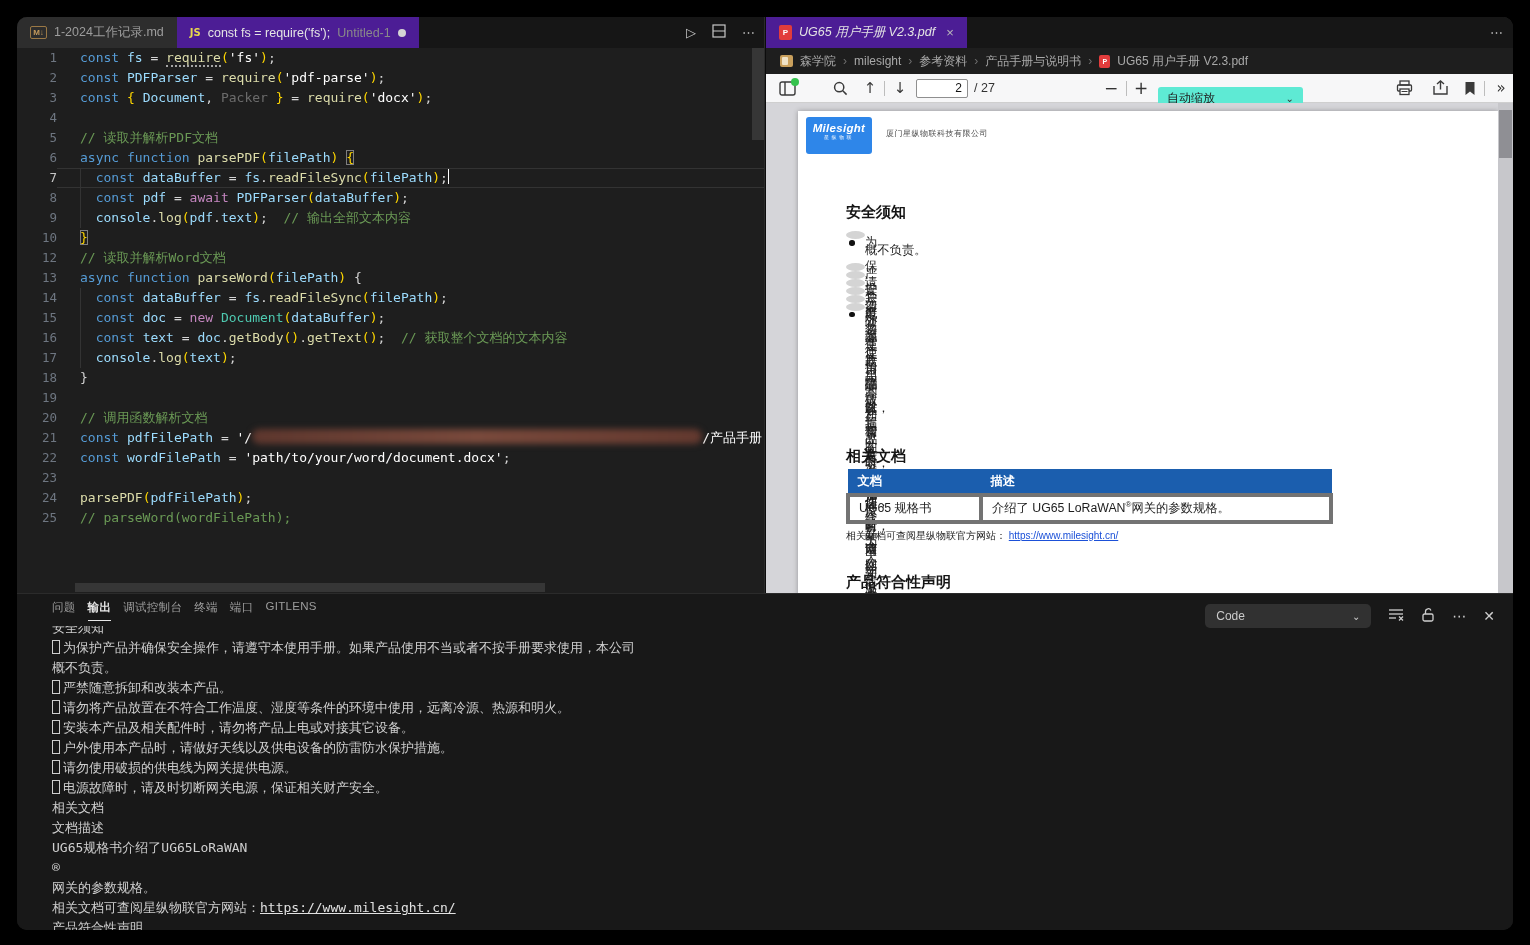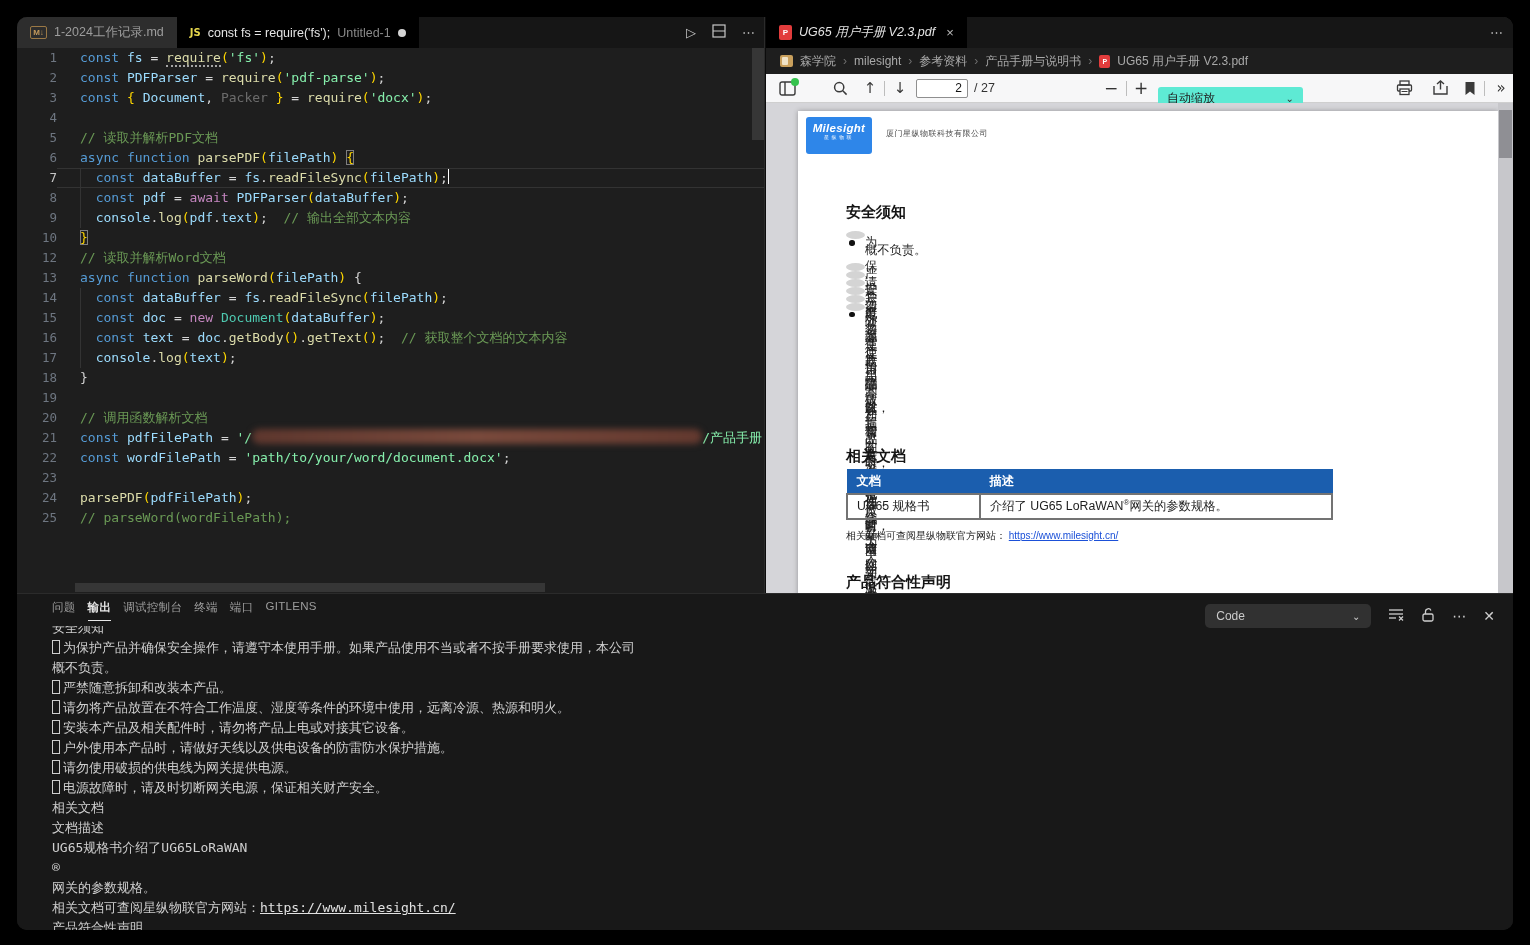--- a/index.html
+++ b/index.html
@@ -4,42 +4,42 @@
 <style>
   * { margin:0; padding:0; box-sizing:border-box; }
   body { background:#000; font-family:"Liberation Sans",sans-serif; }
   .screen { position:relative; width:1530px; height:945px; background:#000; overflow:hidden; }
   .window { position:absolute; left:17px; top:17px; width:1496px; height:913px; background:#1e1e1e; border-radius:10px; overflow:hidden; }
 
   
   .tabbar { position:absolute; left:0; top:0; right:0; height:31px; background:#161616; display:flex; align-items:stretch; }
   .tab { display:flex; align-items:center; gap:7px; padding:0 13px; font-size:12.5px; color:#9d9d9d; white-space:nowrap; }
   .tab.inactive { background:#2d2d2d; }
-  .tab.active { background:#000000; color:#e4e4e4; }
+  .tab.active { background:#4c1d95; color:#e4e4e4; }
   .tab .sec { color:#8a8a8a; }
   .dot { width:8px; height:8px; border-radius:50%; background:#d4d4d4; }
   .mdicon { width:17px; height:13px; border:1px solid #9a7845; border-radius:2px; color:#c49a5c; font-size:8px; font-weight:bold; display:flex; align-items:center; justify-content:center; }
   .jsicon { color:#e7d84d; font-weight:bold; font-size:10px; font-family:"DejaVu Sans",sans-serif; }
   .pdficon { width:13px; height:15px; background:#e23c3c; border-radius:2px; color:#fff; font-size:8px; font-weight:bold; display:flex; align-items:center; justify-content:center; }
   .tabclose { color:#bbb; font-size:13px; margin-left:4px; }
   .ed-actions { position:absolute; right:10px; top:0; height:31px; display:flex; align-items:center; gap:16px; color:#c8c8c8; font-size:14px; }
   .ed-actions .glyph { font-size:13px; }
   .italic { font-style:italic; }
 
   
   .editor-group { position:absolute; left:0; top:0; width:748px; height:576px; background:#1e1e1e; overflow:hidden; }
   .code-area { position:absolute; left:0; top:31px; right:0; bottom:0; font-family:"DejaVu Sans Mono",monospace; font-size:13px; }
   .code-line { height:20px; line-height:20px; display:flex; white-space:pre; }
   .gutter { width:40px; flex:none; text-align:right; color:#6e7681; font-size:12.5px; }
   .lcontent { flex:1; padding-left:23px; position:relative; overflow:visible; }
   .code-line.cur .lcontent { box-shadow: inset 0 1px 0 #333, inset 0 -1px 0 #333; }
   .code-line.cur .gutter { color:#c6c6c6; }
   .code-line.ind .lcontent::before { content:""; position:absolute; left:23px; top:0; bottom:0; width:1px; background:#333; }
   .kw{color:#569CD6} .ctl{color:#C586C0} .fn{color:#DCDCAA} .var{color:#9CDCFE}
-  .str{color:#86efac} .com{color:#6A9955} .pun{color:#D4D4D4} .cls{color:#4EC9B0}
+  .str{color:#ffffff} .com{color:#6A9955} .pun{color:#D4D4D4} .cls{color:#4EC9B0}
   .faded{color:#d4d4d4; opacity:.42}
   .br1{color:#ffd700}
   .fnd{color:#DCDCAA; border-bottom:2px dotted #a5a5a5;}
   .bx{color:#ffd700; outline:1px solid #7f7f7f; outline-offset:-1px;}
   .cursor{display:inline-block; width:1.5px; height:15px; background:#fff; vertical-align:-2px;}
   .redact{display:inline-block; width:450px; height:15px; vertical-align:-2px; background:linear-gradient(90deg,#5e372e,#7a4a3c,#63392f); border-radius:8px; filter:blur(3px);}
   .vscroll{position:absolute; right:1px; top:31px; width:12px; height:92px; background:#4a4a4a; opacity:.55;}
   .hscroll{position:absolute; left:58px; bottom:1px; width:470px; height:9px; background:#4a4a4a; opacity:.55;}
   .sash{position:absolute; right:0; top:0; bottom:0; width:1px; background:#2b2b2b;}
 
@@ -70,21 +70,21 @@
   .mlogo { position:absolute; left:8px; top:6px; width:66px; height:37px; background:#2e86e9; border-radius:3px; color:#fff; text-align:center; overflow:hidden; }
   .mlogo .en { font-style:italic; font-weight:bold; font-size:11.5px; margin-top:5px; letter-spacing:.3px; }
   .mlogo .cn { font-size:5px; letter-spacing:2.5px; opacity:.95; }
   .company { position:absolute; left:88px; top:17px; font-size:8px; color:#4a4a4a; letter-spacing:.5px; }
   .ph { position:absolute; left:48px; font-size:15px; font-weight:bold; color:#151515; }
   .pbullets { position:absolute; left:48px; top:120px; width:590px; font-size:12.3px; color:#1d1d1d; }
   .pbullets .bl { position:relative; padding-left:19px; line-height:23.6px; }
   .pbullets .bl.dot::before { content:""; position:absolute; left:3px; top:9px; width:5.5px; height:5.5px; border-radius:50%; background:#111; }
   .ptable { position:absolute; left:48px; top:358px; width:487px; border-collapse:collapse; font-size:12.3px;padding-left:12px; }
   .ptable th { background:#1b5eae; color:#fff; font-weight:bold; text-align:left; padding:3px 9px; border:1px solid #1b5eae; height:21px; }
-  .ptable td { color:#1d1d1d; padding:3px 9px; border:2px solid #737373; height:21px; }
+  .ptable td { color:#1d1d1d; padding:3px 9px; border:4px solid #737373; height:21px; }
   .ptable .c1 { width:133px; }
   .plink-line { position:absolute; left:48px; top:418px; font-size:10px; color:#1d1d1d; }
   .plink { color:#1b50d8; text-decoration:underline; }
   sup { font-size:8px; }
 
   
   .panel { position:absolute; left:0; top:576px; width:1496px; height:337px; background:#181818; border-top:1px solid #2b2b2b; overflow:hidden; }
   .panel-tabs { position:absolute; left:35px; top:0; height:30px; display:flex; align-items:flex-start; gap:12px; font-size:11.5px; color:#9d9d9d; letter-spacing:.3px; }
   .panel-tabs .ptab { padding:6px 0 5px; border-bottom:1px solid transparent; white-space:nowrap; }
   .panel-tabs .ptab.on { color:#e7e7e7; border-bottom-color:#e7e7e7; font-weight:bold; }

